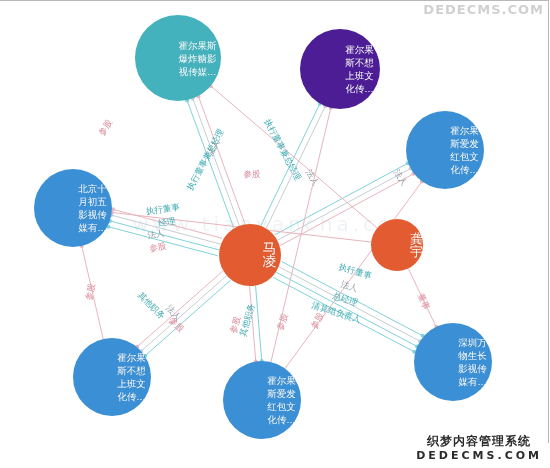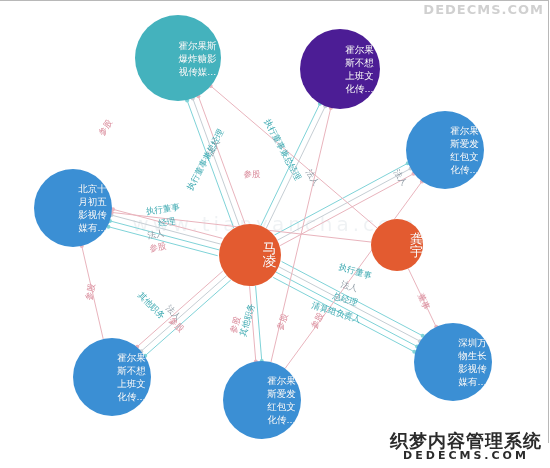--- a/index.html
+++ b/index.html
@@ -43,21 +43,21 @@
     font-size:13px;font-weight:bold;letter-spacing:1px;
     color:rgba(150,150,150,0.45);
     user-select:none;white-space:nowrap;
   }
   
   .wm-footer{
     position:absolute;right:8px;bottom:6px;text-align:center;
     user-select:none;
   }
   .wm-footer .l1{
-    font-size:18px;font-weight:bold;color:#2b2b2b;letter-spacing:1px;
+    font-size:12px;font-weight:bold;color:#2b2b2b;letter-spacing:1px;
     line-height:16px;white-space:nowrap;
   }
   .wm-footer .l2{
     font-size:11px;font-weight:bold;color:#2b2b2b;letter-spacing:3px;
     line-height:13px;white-space:nowrap;
   }
 
   
   .node{
     position:absolute;border-radius:50%;

